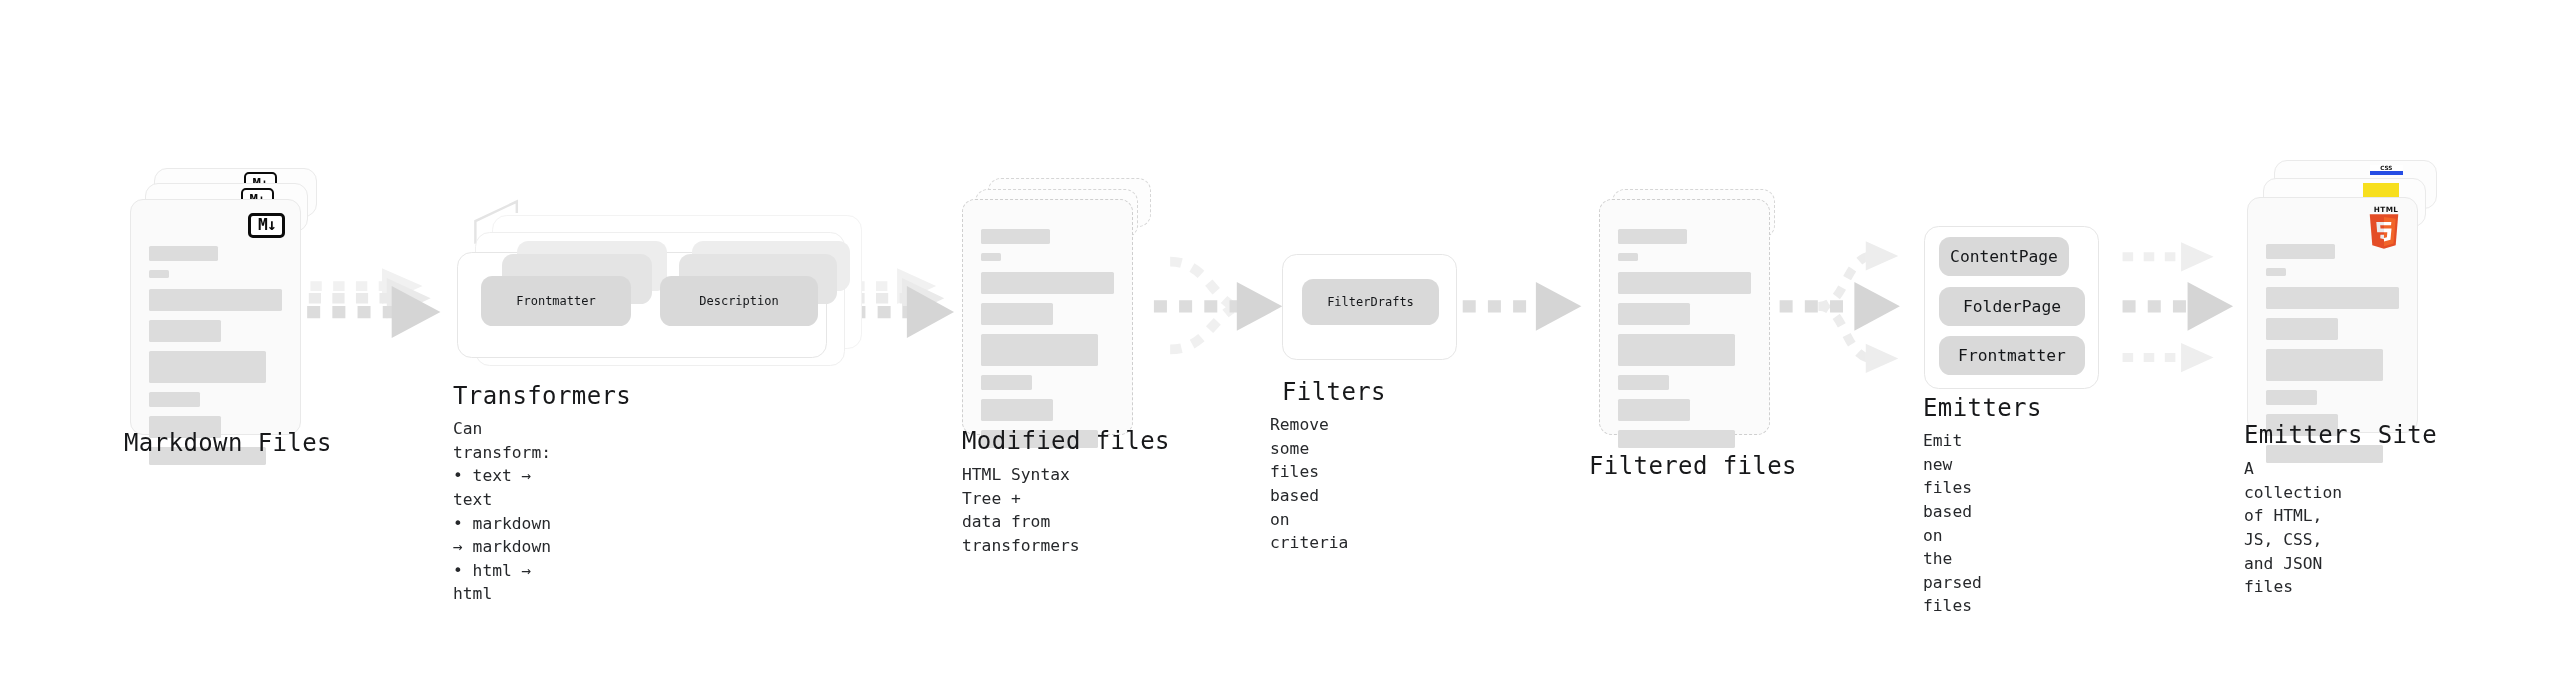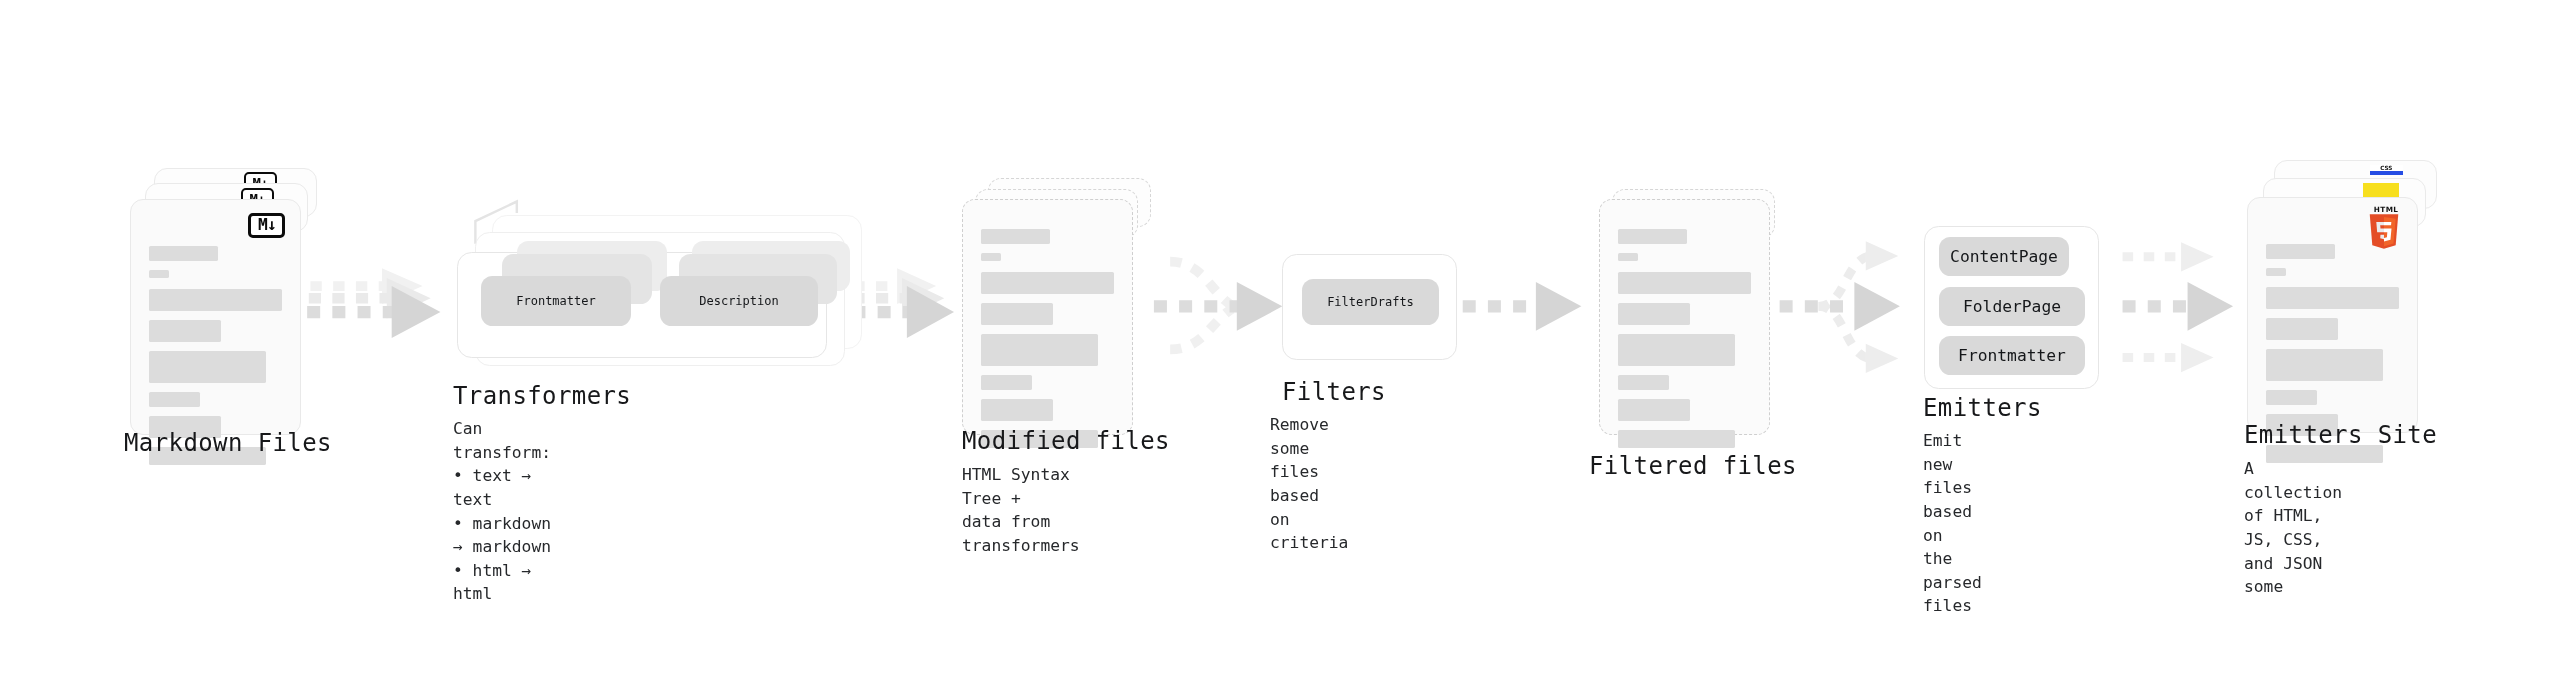--- a/index.html
+++ b/index.html
@@ -352,17 +352,17 @@
         <div class="ln" style="width:54%; height:22px;"></div>
         <div class="ln" style="width:88%; height:32px;"></div>
         <div class="ln" style="width:38%; height:15.4px;"></div>
         <div class="ln" style="width:54%; height:22px;"></div>
         <div class="ln" style="width:88%; height:18px;"></div>
       </div>
     </div>
 
     <div class="title" style="left:2244px; top:421px;">Emitters Site</div>
     <div class="caption" style="left:2244px; top:457px;">A collection of HTML,
-JS, CSS, and JSON some</div>
+JS, CSS, and JSON files</div>
   </div>
 
 </div>
 
 
 </body></html>

